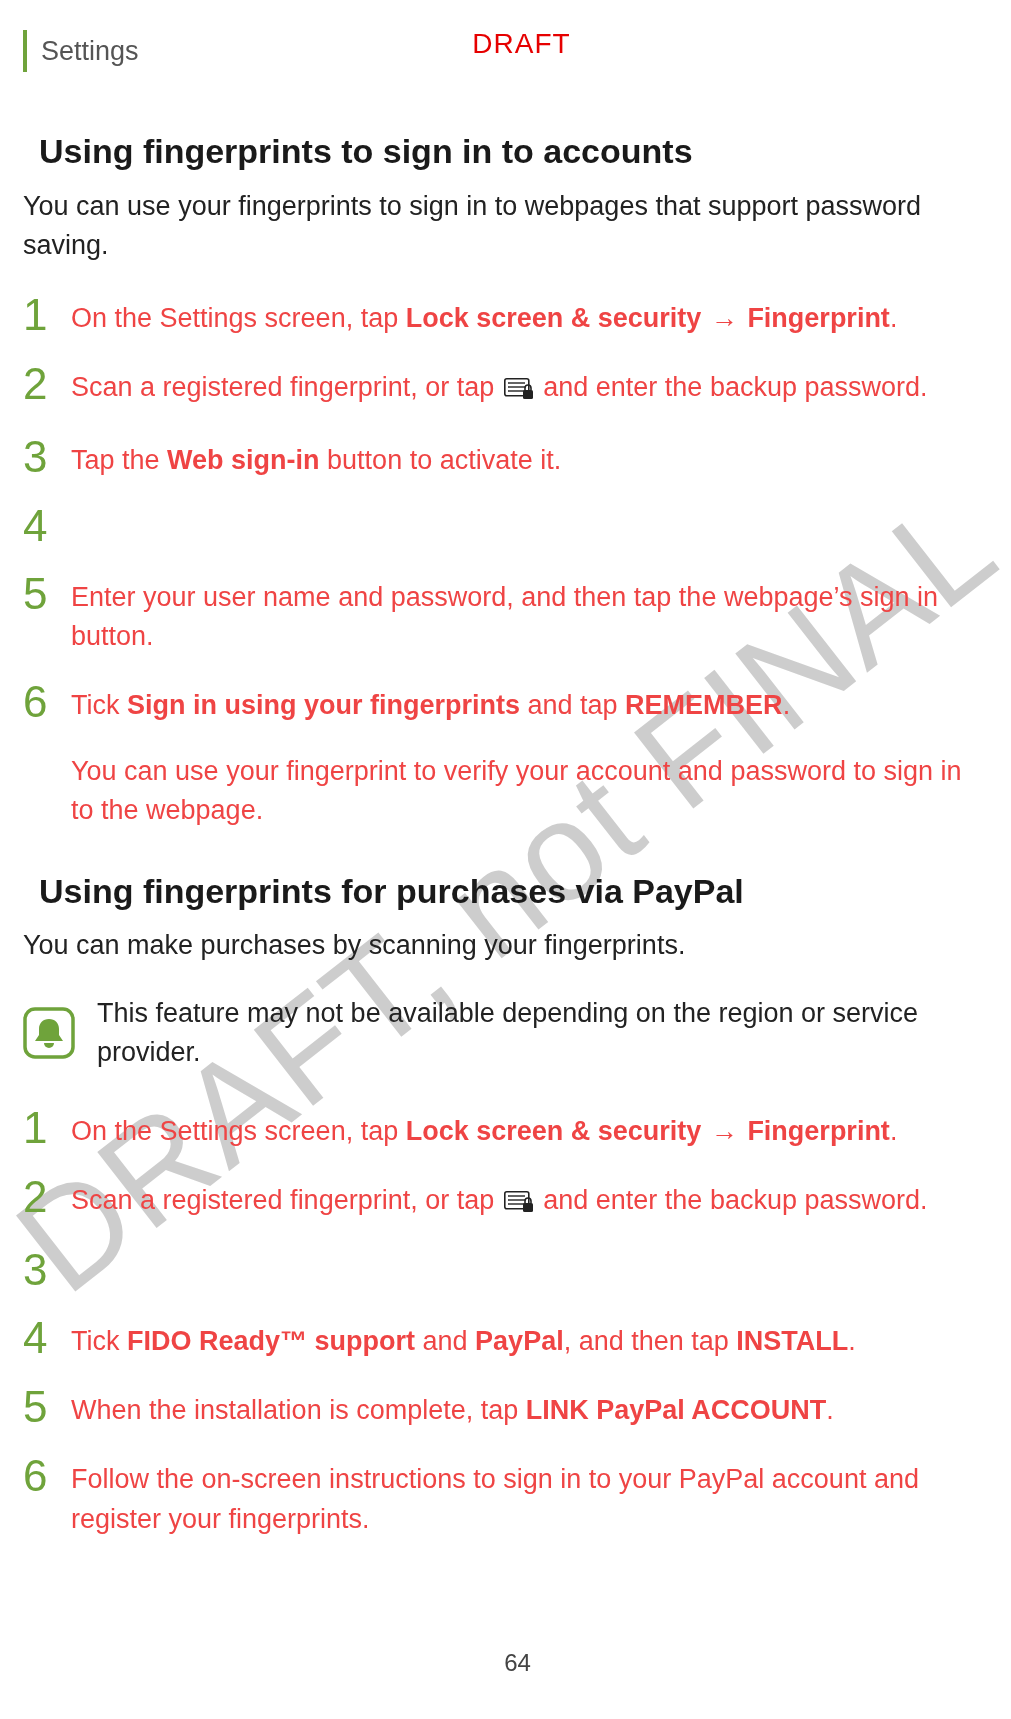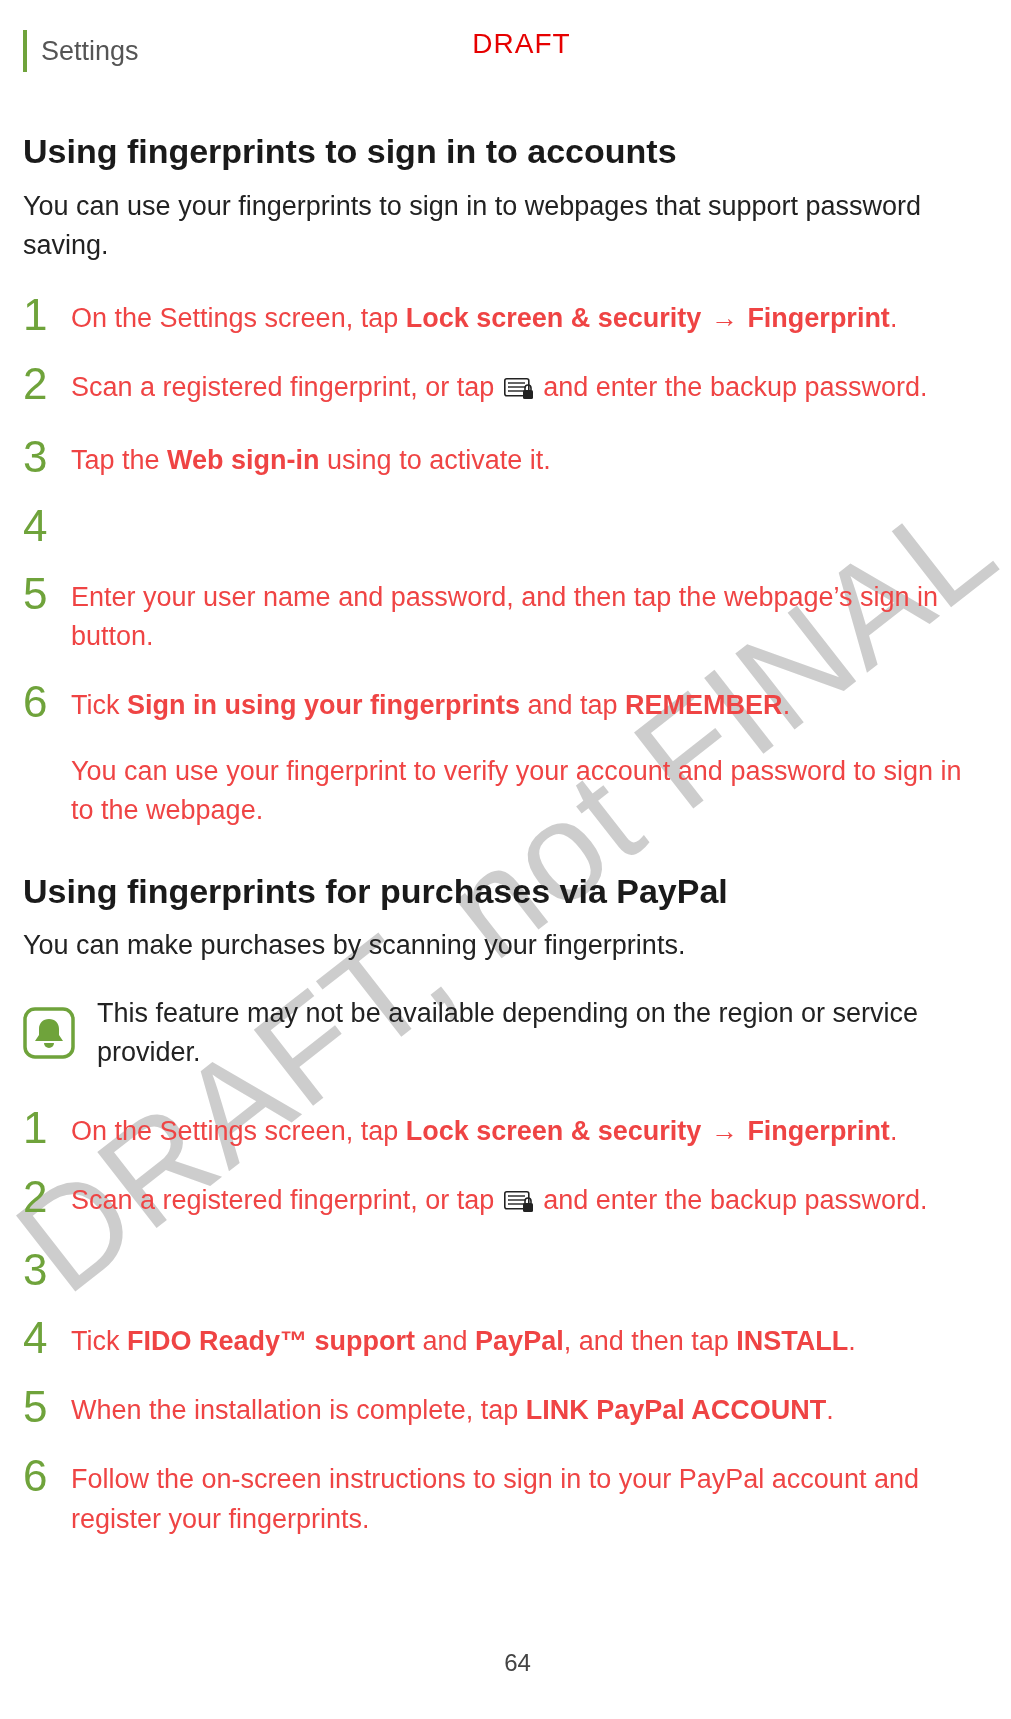--- a/index.html
+++ b/index.html
@@ -53,21 +53,21 @@
   .content {
     position: absolute;
     left: 23px;
     top: 130px;
     width: 965px;
   }
   h2.section {
     font-size: 34px;
     font-weight: 700;
     color: #1a1a1a;
-    margin: 0 0 14px 0;
+    margin: 0 0 14px 16px;
     line-height: 1.25;
   }
   p.intro {
     font-size: 27px;
     color: #222;
     margin: 4px 0 28px 0;
     line-height: 1.45;
   }
   .steps {
     margin: 0 0 40px 0;
@@ -183,21 +183,21 @@
               <path d="M21 12 v-2 a3 3 0 0 1 6 0 v2" fill="none" stroke="#222" stroke-width="1.6"></path>
             </svg>
           </span>
           <span> and enter the backup password.</span>
         </div>
       </div>
 
       <div class="step">
         <div class="step-num">3</div>
         <div class="step-body">
-          <span>Tap the </span><b>Web sign-in</b><span> using to activate it.</span>
+          <span>Tap the </span><b>Web sign-in</b><span> button to activate it.</span>
         </div>
       </div>
 
       <div class="step">
         <div class="step-num">4</div>
       </div>
 
       <div class="step">
         <div class="step-num">5</div>
         <div class="step-body">Enter your user name and password, and then tap the webpage’s sign in button.</div>

